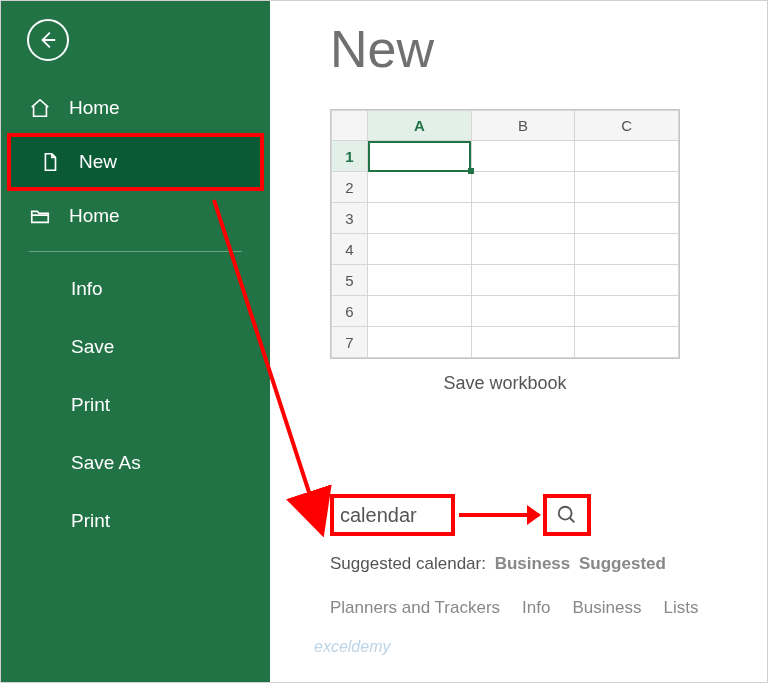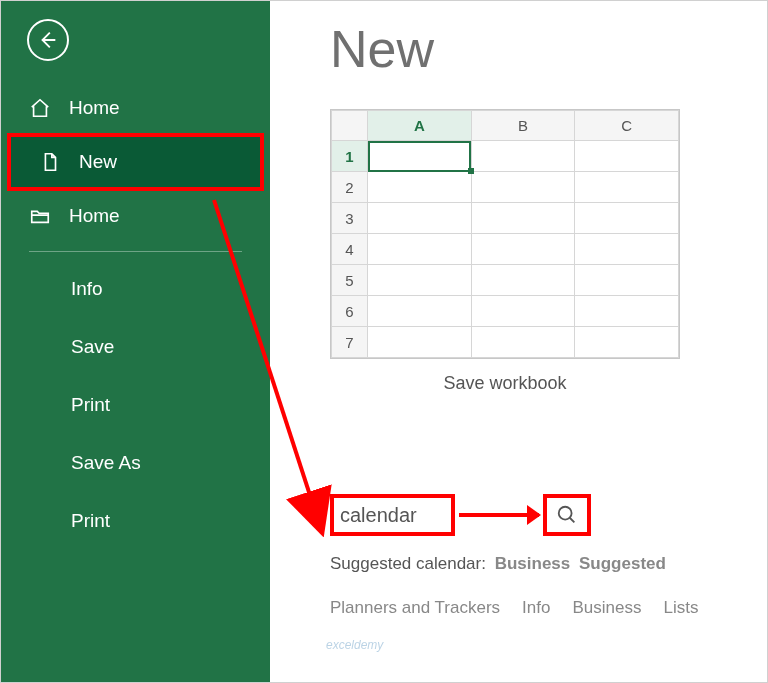--- a/index.html
+++ b/index.html
@@ -162,23 +162,23 @@
   .sugg-inline { margin-left: 4px; color:#888888; cursor:pointer; font-weight:700;text-align:right; }
   .big-arrow {
     position: absolute;
     left: 210px;
     top: 196px;
     pointer-events: none;
     z-index: 5;
   }
   .watermark {
     position: absolute;
-    left: 326px;
+    left: 314px;
     top: 638px;
-    font-size: 12px;
+    font-size: 16px;
     color: rgba(60,130,180,0.35);
     font-style: italic;
     pointer-events: none;
   }
 </style>
 </head>
 <body>
 
 <div class="outer-border">
 

